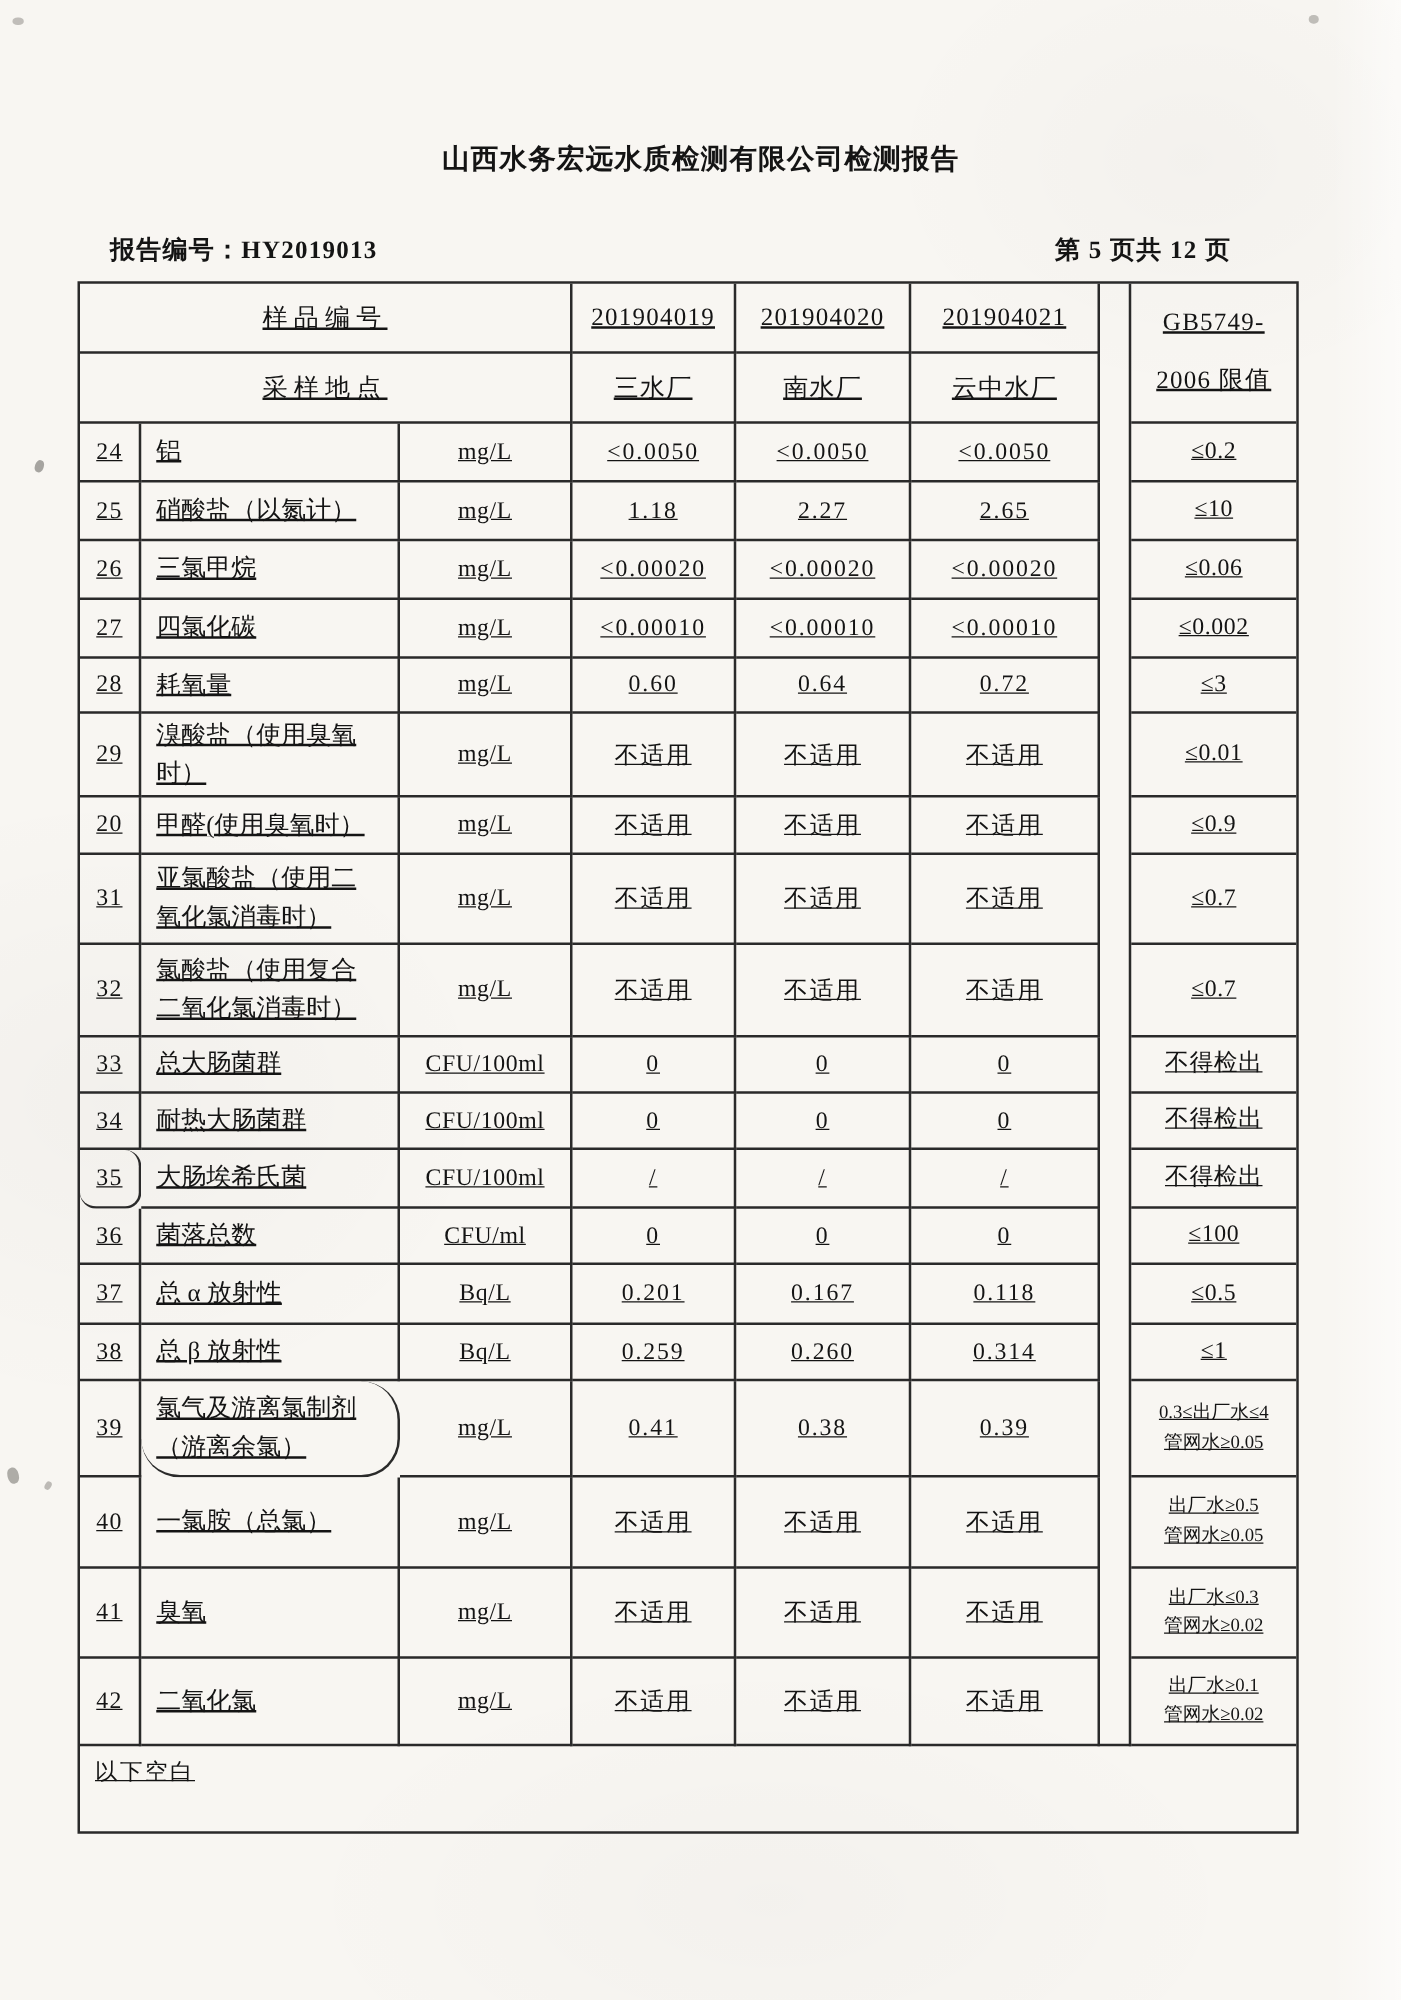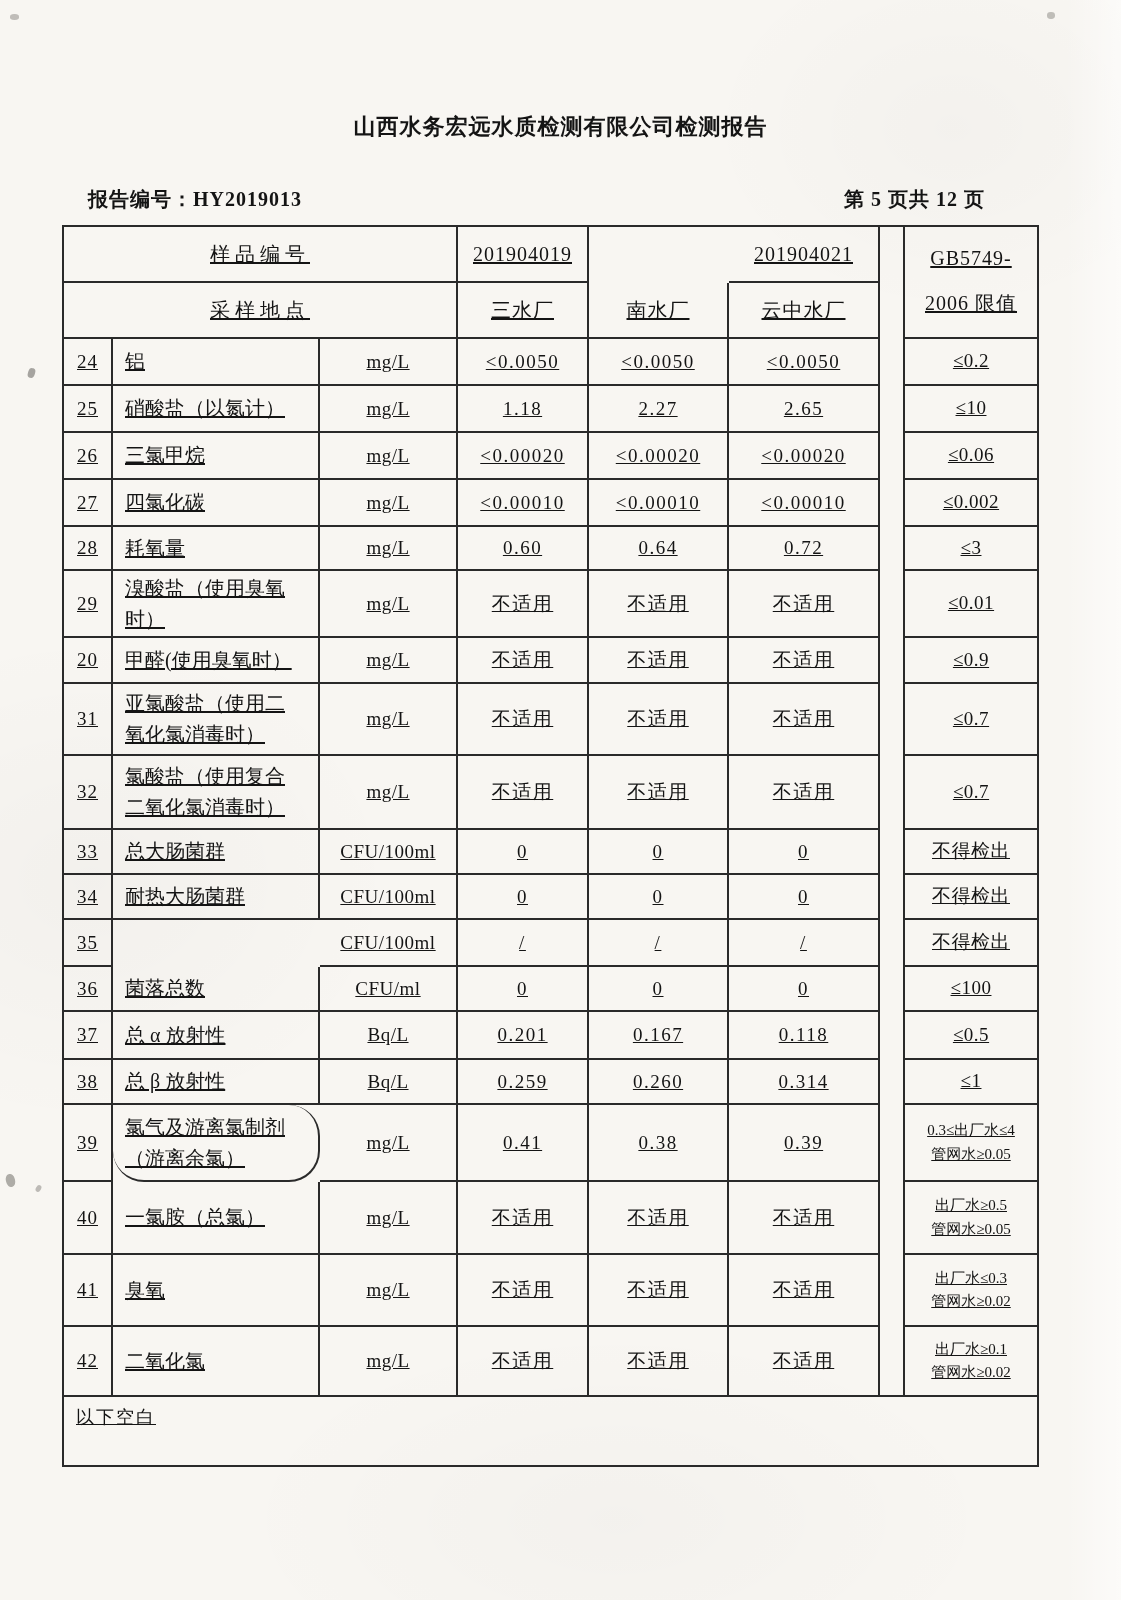--- a/index.html
+++ b/index.html
@@ -111,20 +111,21 @@
     <div>
       <span>报告编号：</span><span>HY2019013</span>
     </div>
     <div>第 5 页共 12 页</div>
   </div>
 
   <div class="grid" id="report-table">
 
     <div class="cell hspan" style="grid-area:1/1/2/4">样品编号</div>
     <div class="cell hdr" style="grid-area:1/4/2/5">201904019</div>
+    <div class="cell hdr" style="grid-area:1/5/2/6">201904020</div>
     <div class="cell hdr" style="grid-area:1/6/2/7">201904021</div>
     <div class="cell gapcol" style="grid-area:1/7/22/8"></div>
     <div class="cell limhdr" style="grid-area:1/8/3/9">
       <div>GB5749-</div>
       <div>2006 限值</div>
     </div>
 
     <div class="cell hspan" style="grid-area:2/1/3/4">采样地点</div>
     <div class="cell hdr" style="grid-area:2/5/3/6">南水厂</div>
     <div class="cell hdr" style="grid-area:2/4/3/5">三水厂</div>
@@ -204,21 +205,22 @@
       <div class="cell val" style="grid-area: 12 / 5;">0</div>
       <div class="cell val" style="grid-area: 12 / 6;">0</div>
       <div class="cell limit" style="grid-area: 12 / 8;">不得检出</div>
       <div class="cell num" style="grid-area: 13 / 1;">34</div>
       <div class="cell item" style="grid-area: 13 / 2;">耐热大肠菌群</div>
       <div class="cell unit" style="grid-area: 13 / 3;">CFU/100ml</div>
       <div class="cell val" style="grid-area: 13 / 4;">0</div>
       <div class="cell val" style="grid-area: 13 / 5;">0</div>
       <div class="cell val" style="grid-area: 13 / 6;">0</div>
       <div class="cell limit" style="grid-area: 13 / 8;">不得检出</div>
-      <div class="cell num" style="grid-area: 14 / 1;">35</div>
+      <div class="cell num" style="grid-area: 14 / 1; border-radius: 13px;">35</div>
+      <div class="cell item" style="grid-area: 14 / 2;">大肠埃希氏菌</div>
       <div class="cell unit" style="grid-area: 14 / 3;">CFU/100ml</div>
       <div class="cell val" style="grid-area: 14 / 4;">/</div>
       <div class="cell val" style="grid-area: 14 / 5;">/</div>
       <div class="cell val" style="grid-area: 14 / 6;">/</div>
       <div class="cell limit" style="grid-area: 14 / 8;">不得检出</div>
       <div class="cell num" style="grid-area: 15 / 1;">36</div>
       <div class="cell item" style="grid-area: 15 / 2;">菌落总数</div>
       <div class="cell unit" style="grid-area: 15 / 3;">CFU/ml</div>
       <div class="cell val" style="grid-area: 15 / 4;">0</div>
       <div class="cell val" style="grid-area: 15 / 5;">0</div>

